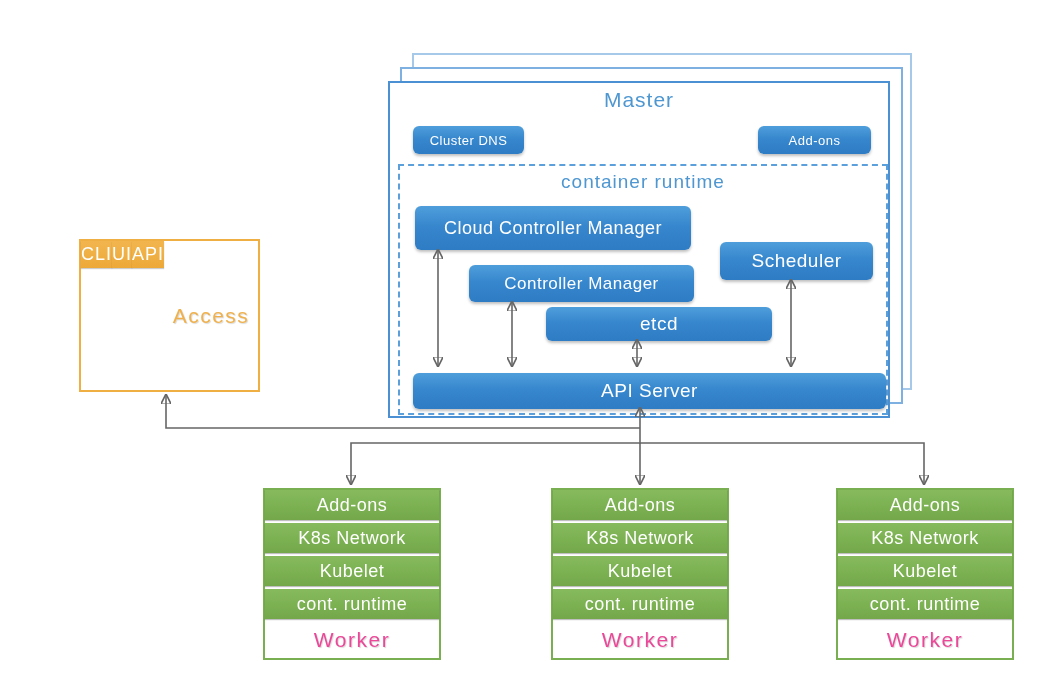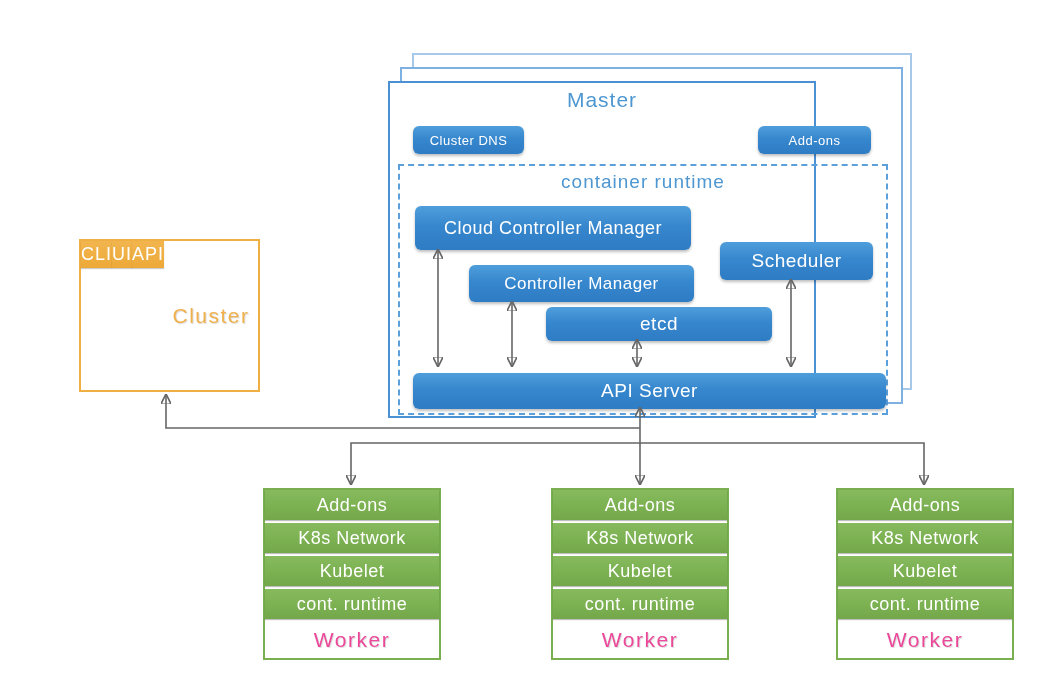--- a/index.html
+++ b/index.html
@@ -4,21 +4,21 @@
 <style>
   html,body{margin:0;padding:0;background:#ffffff;}
   .canvas{
     position:relative;width:1040px;height:690px;background:#ffffff;overflow:hidden;
     font-family:"Liberation Sans", sans-serif;
   }
   
   .frame{position:absolute;background:#ffffff;box-sizing:border-box;}
   .frame.back  {left:412px;top:53px;width:500px;height:337px;border:2px solid #a6c9ea;}
   .frame.middle{left:400px;top:67px;width:503px;height:337px;border:2px solid #7fb0e2;}
-  .frame.front {left:388px;top:81px;width:428px;height:337px;border:2px solid #4a90d2;padding-left:12px;}
+  .frame.front {left:388px;top:81px;width:502px;height:337px;border:2px solid #4a90d2;padding-left:12px;}
   .master-title{
     position:absolute;left:0;right:0;top:5px;text-align:center;
     font-size:21px;color:#4e97d1;letter-spacing:1px;
   }
   
   .bluebox{
     position:absolute;display:flex;align-items:center;justify-content:center;
     background:linear-gradient(180deg,#4f9edb 0%,#3787ce 45%,#2e7cc3 100%);
     color:#ffffff;border-radius:6px;box-sizing:border-box;
     box-shadow:0 2px 3px rgba(0,0,0,.25);letter-spacing:.5px;white-space:nowrap;
@@ -97,21 +97,21 @@
       <div class="bluebox b-cm">Controller Manager</div>
       <div class="bluebox b-etcd">etcd</div>
       <div class="bluebox b-api">API Server</div>
     </div>
   </div>
 
   <div class="access-panel">
     <div class="orange-bar r0">CLI</div>
     <div class="orange-bar r1">UI</div>
     <div class="orange-bar r2">API</div>
-    <div class="access-label">Cluster</div>
+    <div class="access-label">Access</div>
   </div>
 
   <div class="worker-panel w0">
     <div class="green-bar">Add-ons</div>
     <div class="green-bar">K8s Network</div>
     <div class="green-bar">Kubelet</div>
     <div class="green-bar">cont. runtime</div>
     <div class="worker-label">Worker</div>
   </div>
   <div class="worker-panel w1">

